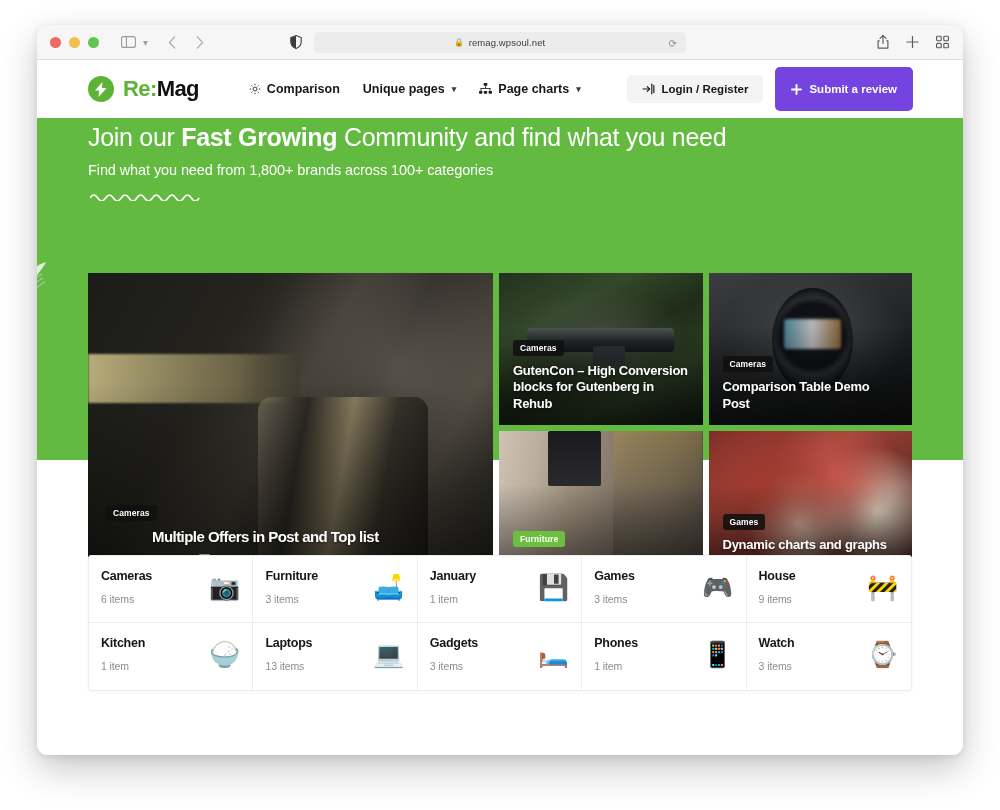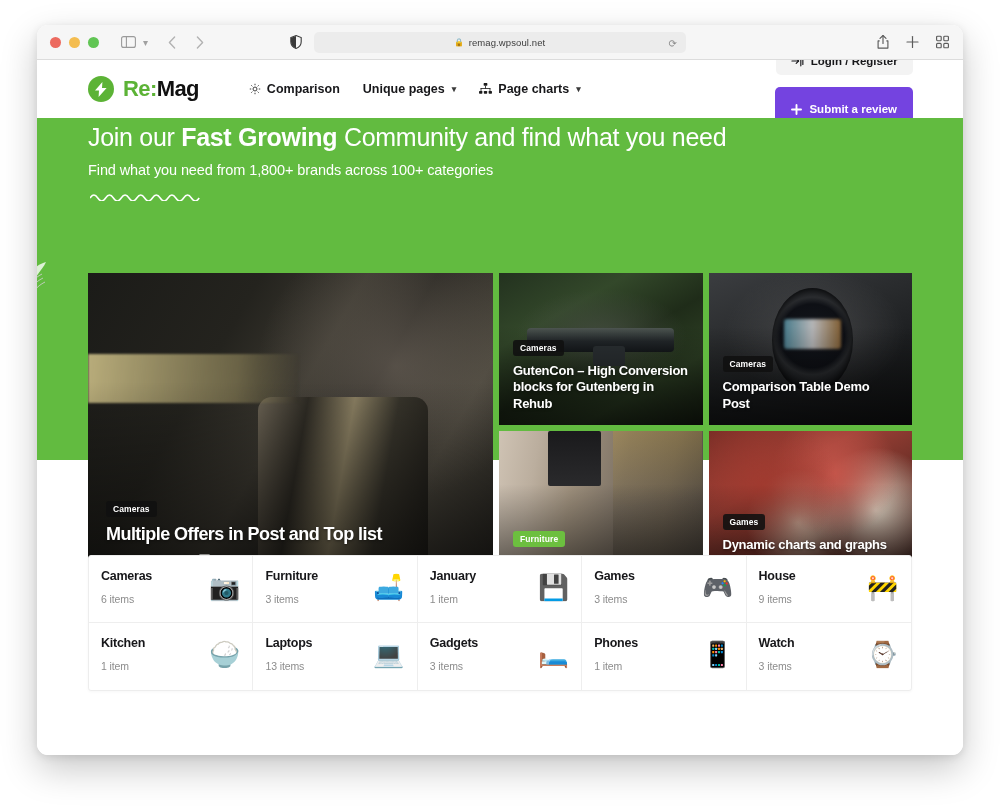--- a/index.html
+++ b/index.html
@@ -85,21 +85,21 @@
   .main-nav { display: flex; align-items: center; gap: 23px; margin-left: 50px; }
   .nav-item {
     display: flex; align-items: center; gap: 6px;
     font-size: 12.5px; font-weight: 700; color: #17171a;
     cursor: pointer; white-space: nowrap;
   }
   .nav-chev { font-size: 9px; color: #3a3a3a; margin-left: 1px; }
 
   .header-actions {
     position: absolute; right: 50px; top: 50%; transform: translateY(-50%);
-    display: flex; align-items: center; gap: 12px; flex-direction: column;
+    display: flex; align-items: center; gap: 12px;
   }
   .btn-login {
     display: flex; align-items: center; gap: 7px;
     background: #f3f3f3; border-radius: 5px;
     padding: 8px 15px;
     font-size: 11.5px; font-weight: 700; color: #17171a;
     cursor: pointer; white-space: nowrap;
   }
   .btn-submit {
     display: flex; align-items: center; gap: 7px;
@@ -169,21 +169,21 @@
     margin-bottom: 7px;
     letter-spacing: .1px;
   }
   .badge.green { background: #6cbf3f; }
   .card-title {
     color: #ffffff; font-weight: 700;
     font-size: 13px; line-height: 1.26;
     letter-spacing: -.25px;
     text-shadow: 0 1px 3px rgba(0,0,0,.45);
   }
-  .card.feature .card-title { font-size: 18px; line-height: 1.2; letter-spacing: -.55px; }
+  .card.feature .card-title { font-size: 15px; line-height: 1.2; letter-spacing: -.55px; margin-left: 46px; }
   .card-meta {
     margin-top: 7px;
     display: flex; align-items: center; gap: 9px;
     color: #ffffff; font-size: 10.5px;
     font-style: italic; font-weight: 700;
     text-shadow: 0 1px 3px rgba(0,0,0,.5);
   }
   .meta-comments { display: flex; align-items: center; gap: 4px; }
 
   

